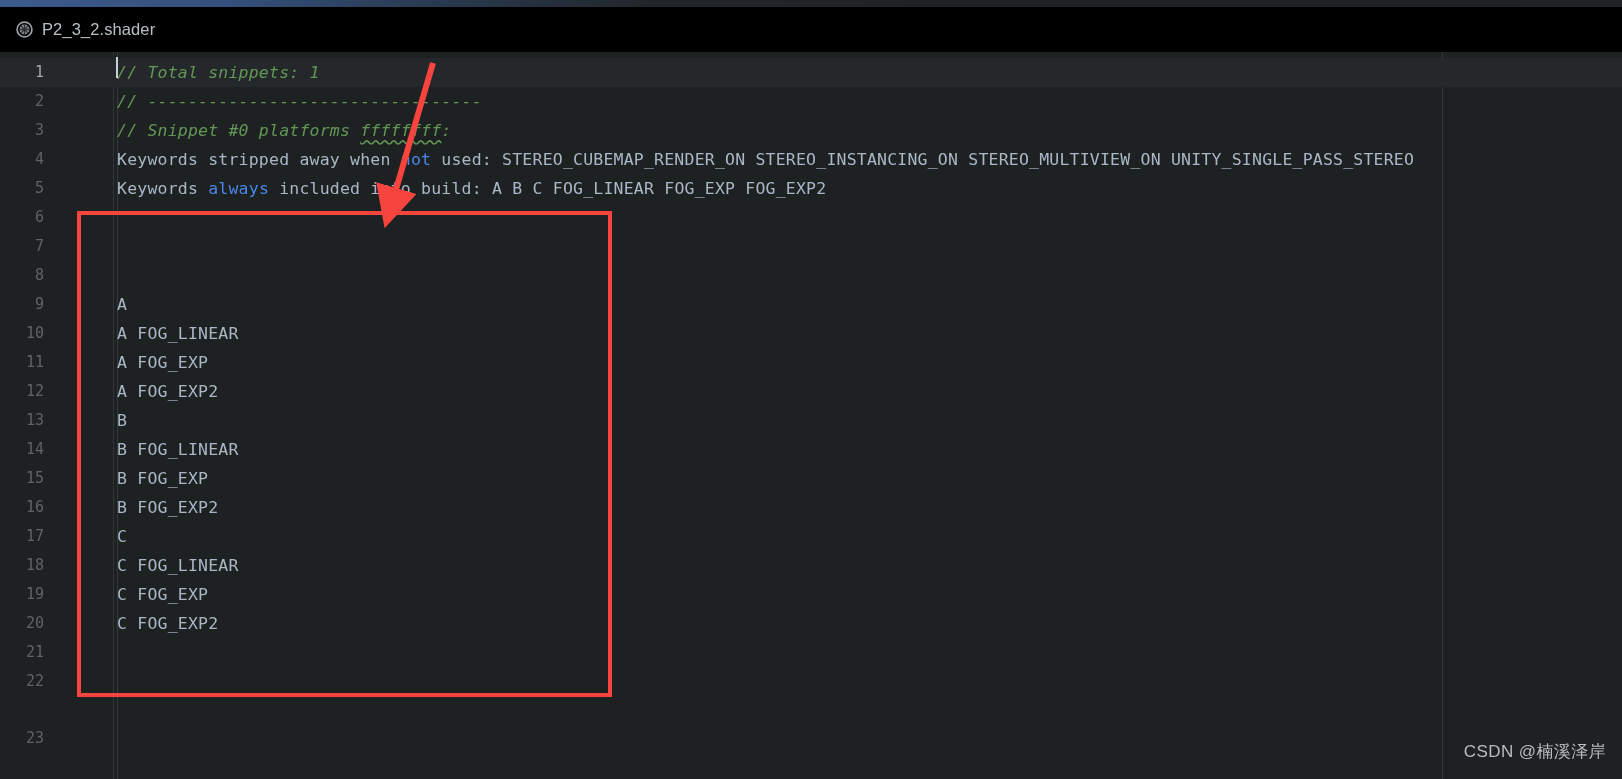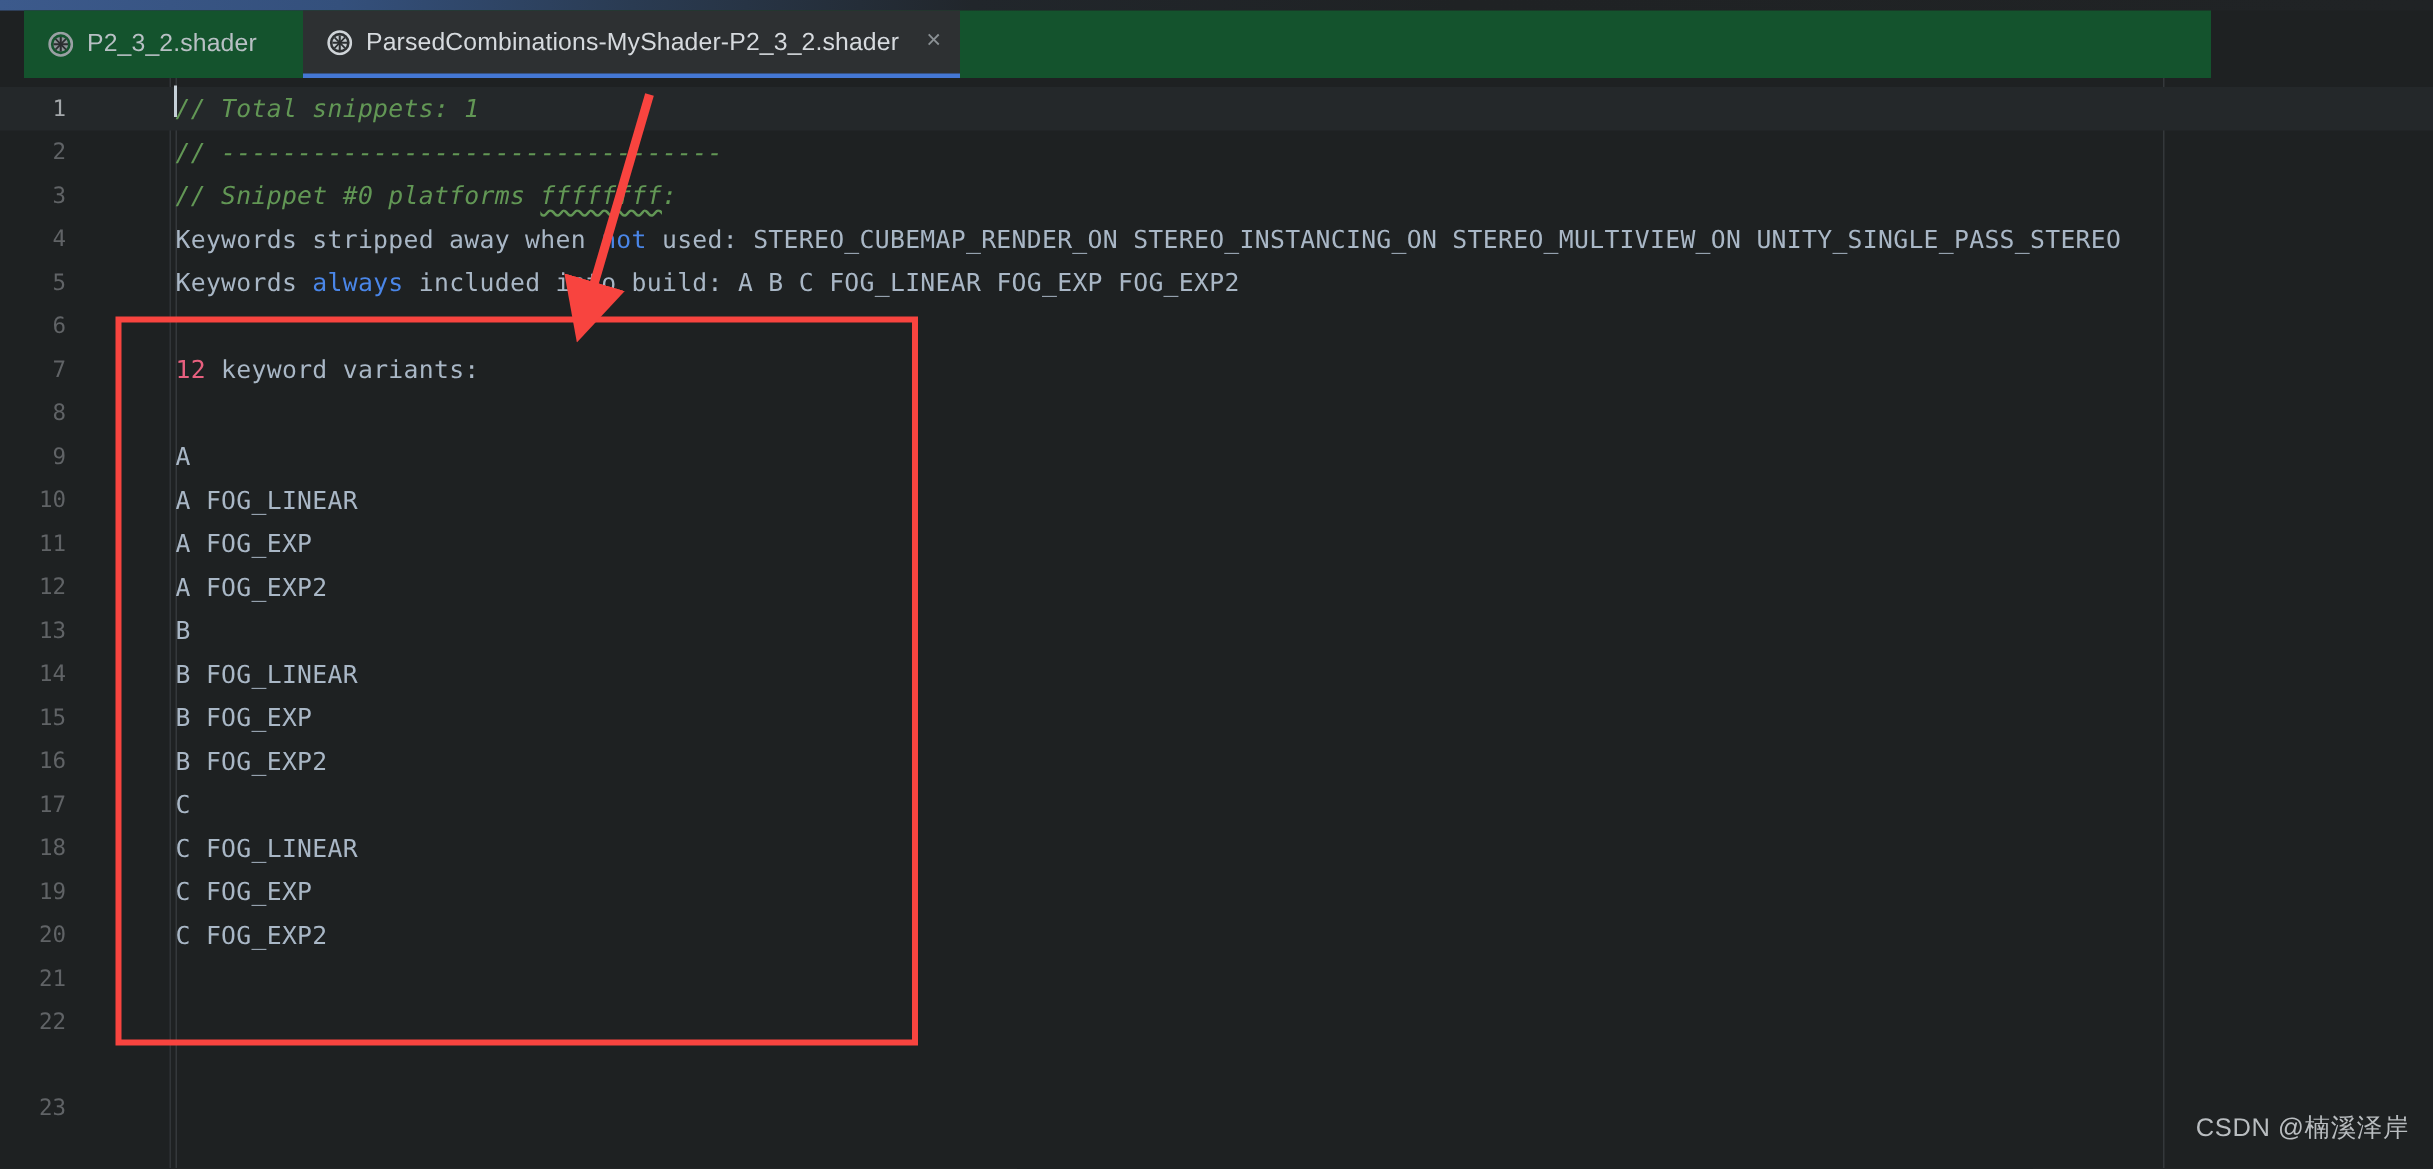--- a/index.html
+++ b/index.html
@@ -23,23 +23,23 @@
   .top-strip {
     position: absolute;
     left: 0; top: 0;
     width: 1622px; height: 7px;
     background: linear-gradient(to right, #3c5a8c 0%, #34507c 14%, #2a3b52 26%, #21262b 40%, #1f2224 60%, #202325 100%);
   }
 
   
   .tabbar {
     position: absolute;
-    left: 16px; top: 7px;
-    width: 1458px; height: 45px;
-    background: #14532d;
+    left: 0; top: 7px;
+    width: 1622px; height: 45px;
+    background: #000000;
   }
   .tab {
     position: absolute;
     top: 0;
     height: 45px;
     display: flex;
     align-items: center;
     box-sizing: border-box;
     font-family: "Liberation Sans", sans-serif;
     font-size: 16.5px;
@@ -176,30 +176,20 @@
     <div class="tab inactive">
       <svg class="tab-icon" viewBox="0 0 16 16">
         <circle cx="8" cy="8" r="7" fill="none" stroke="#9aa0a4" stroke-width="1.6"></circle>
         <circle cx="8" cy="8" r="4.6" fill="#8d9397"></circle>
         <path d="M3.4 8h9.2M8 3.4v9.2" stroke="#2b2e30" stroke-width="1.3"></path>
         <path d="M4.7 4.7l6.6 6.6M11.3 4.7l-6.6 6.6" stroke="#2b2e30" stroke-width="1.1"></path>
       </svg>
       <span class="tab-label">P2_3_2.shader</span>
     </div>
 
-    <div class="tab active">
-      <svg class="tab-icon" viewBox="0 0 16 16">
-        <circle cx="8" cy="8" r="7" fill="none" stroke="#cfd4d8" stroke-width="1.6"></circle>
-        <circle cx="8" cy="8" r="4.6" fill="#c3c9cd"></circle>
-        <path d="M3.4 8h9.2M8 3.4v9.2" stroke="#2b2e30" stroke-width="1.3"></path>
-        <path d="M4.7 4.7l6.6 6.6M11.3 4.7l-6.6 6.6" stroke="#2b2e30" stroke-width="1.1"></path>
-      </svg>
-      <span class="tab-label">ParsedCombinations-MyShader-P2_3_2.shader</span>
-      <span class="tab-close">×</span>
-    </div>
 
   </div>
 
   <div class="editor">
     <div class="gutter"></div>
     <div class="vguide" style="left:117px; height:727px;"></div>
     <div class="vguide" style="left:1442px; height:727px;"></div>
 
     <svg class="bulb" viewBox="0 0 16 18" style="left:50px; top:8px;">
       <path d="M8 1.2c-2.6 0-4.5 2-4.5 4.4 0 1.7 1 2.8 1.6 3.7.3.5.5.9.5 1.4h4.8c0-.5.2-.9.5-1.4.6-.9 1.6-2 1.6-3.7 0-2.4-1.9-4.4-4.5-4.4z" fill="#d6d9dc" stroke="#9aa0a4" stroke-width=".7"></path>
@@ -228,21 +218,20 @@
         <div class="row" style="top: 122px;">
           <div class="lineno">5</div>
           <div class="code"><span>Keywords </span><span class="kw">always</span><span> included into build: A B C FOG_LINEAR FOG_EXP FOG_EXP2</span></div>
         </div>
         <div class="row" style="top: 151px;">
           <div class="lineno">6</div>
           <div class="code"></div>
         </div>
         <div class="row" style="top: 180px;">
           <div class="lineno">7</div>
-          <div class="code"><span class="num">12</span><span> keyword variants:</span></div>
         </div>
         <div class="row" style="top: 209px;">
           <div class="lineno">8</div>
           <div class="code"></div>
         </div>
         <div class="row" style="top: 238px;">
           <div class="lineno">9</div>
           <div class="code"><span>A</span></div>
         </div>
         <div class="row" style="top: 267px;">

